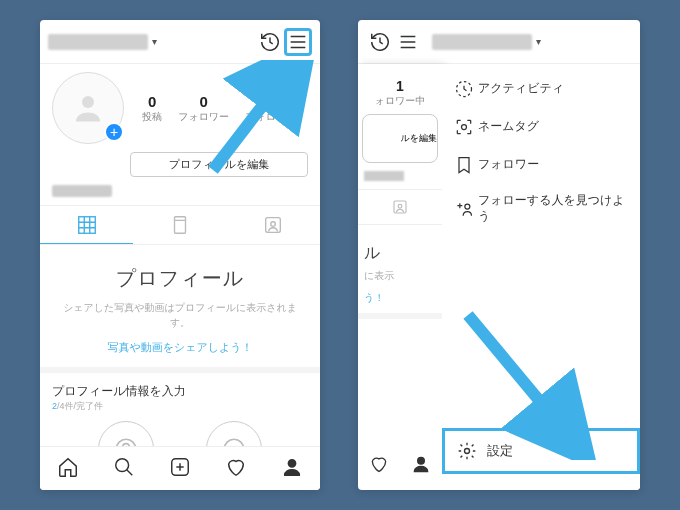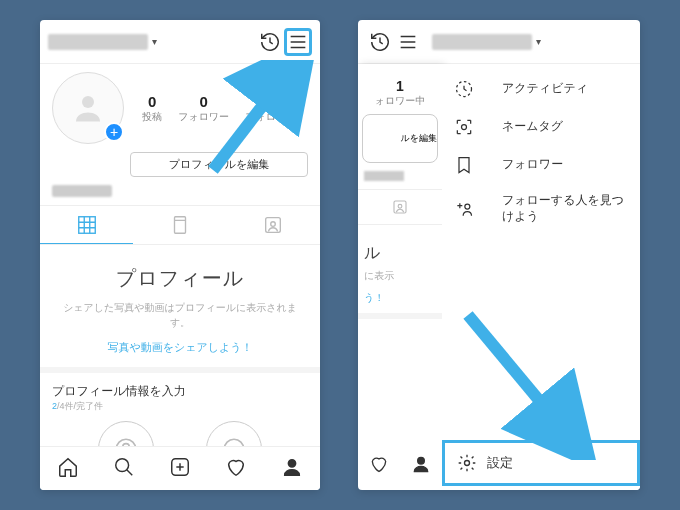--- a/index.html
+++ b/index.html
@@ -98,28 +98,28 @@
 
   
   .right-content { display:flex; width:100%; height:calc(100% - 44px); }
   .right-peek {
     width:84px; border-right:none; overflow:hidden; position:relative;
     box-shadow: 3px 0 8px rgba(0,0,0,0.12);
   }
   .menu-panel { flex:1; background:#fff; position:relative; }
   .menu-list { padding-top:6px; }
   .menu-item {
-    display:flex; align-items:center; gap:28px;
+    display:flex; align-items:center; gap:4px;
     padding:9px 12px; font-size:12px; color:#333;
   }
   .menu-item svg { width:20px; height:20px; stroke:#333; fill:none; stroke-width:1.5; flex-shrink:0; }
   .menu-item .txt { line-height:1.3; }
 
   .settings-item {
-    position:absolute; bottom:4px; left:0; right:0;
+    position:absolute; bottom:16px; left:0; right:0;
     border:3px solid #3fb0e8;
     display:flex; align-items:center; gap:10px;
     padding:10px 12px; font-size:13px; color:#333;
   }
   .settings-item svg { width:20px; height:20px; stroke:#333; fill:none; stroke-width:1.6; }
 
   .right-bottomnav {
     position:absolute; bottom:4px; left:0; width:84px; height:40px;
     display:flex; justify-content:space-around; align-items:center;
   }

